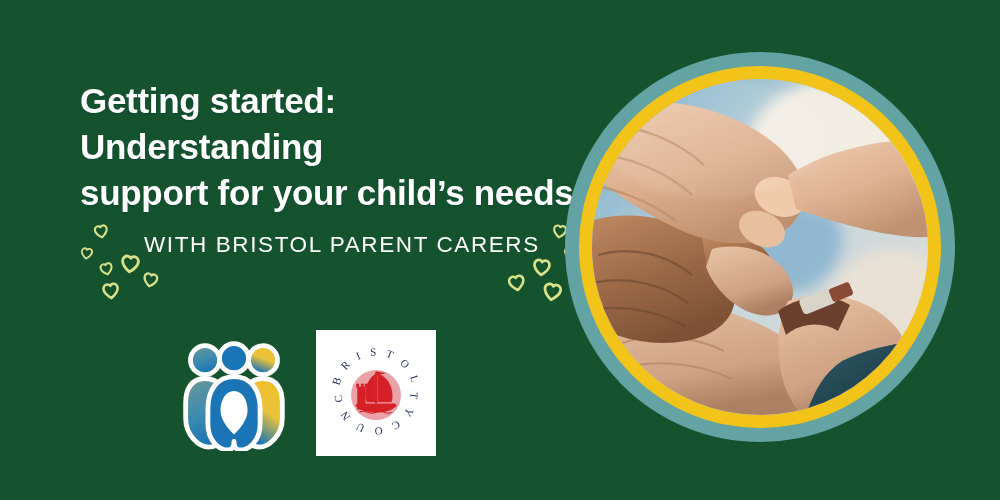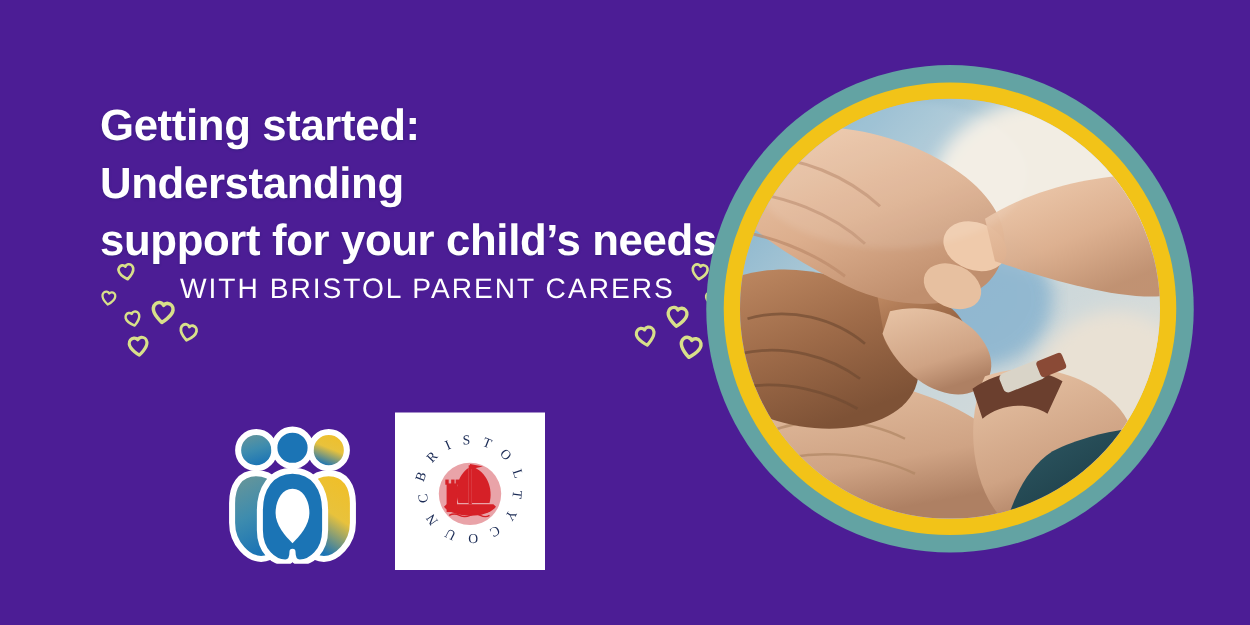--- a/index.html
+++ b/index.html
@@ -35,21 +35,21 @@
     font-weight: bold;
     color: #FFFFFF;
     letter-spacing: -0.3px;
     text-shadow: 0 1px 2px rgba(0,40,80,0.28);
     white-space: pre-line;
   }
 
   .subtitle-row {
     position: absolute;
     left: 0px;
-    top: 124px;
+    top: 138px;
     width: 560px;
     height: 100px;
   }
 
   .subtitle {
     position: absolute;
     left: 64px;
     top: 16px;
     font-size: 22.5px;
     font-weight: normal;
@@ -128,21 +128,21 @@
     height: 336px;
     border-radius: 50%;
     overflow: hidden;
     background: #C9B49C;
   }
   .photo-clip svg { display: block; width: 100%; height: 100%; }
 </style>
 </head>
 <body>
 
-<div id="banner" style="background: #4c1d95; text-decoration: underline;">
+<div id="banner" style="background: #14532d; text-decoration: underline;">
 
   <div class="text-block">
 
     <div class="headline">Getting started: Understanding
 support for your child’s needs</div>
 
     <div class="subtitle-row">
 
       <div class="hearts left" id="hearts-left">
           <div class="heart" style="left: 18px; top: 8px; transform: rotate(-10deg);"><svg viewBox="0 0 24 24" width="15" height="15">

